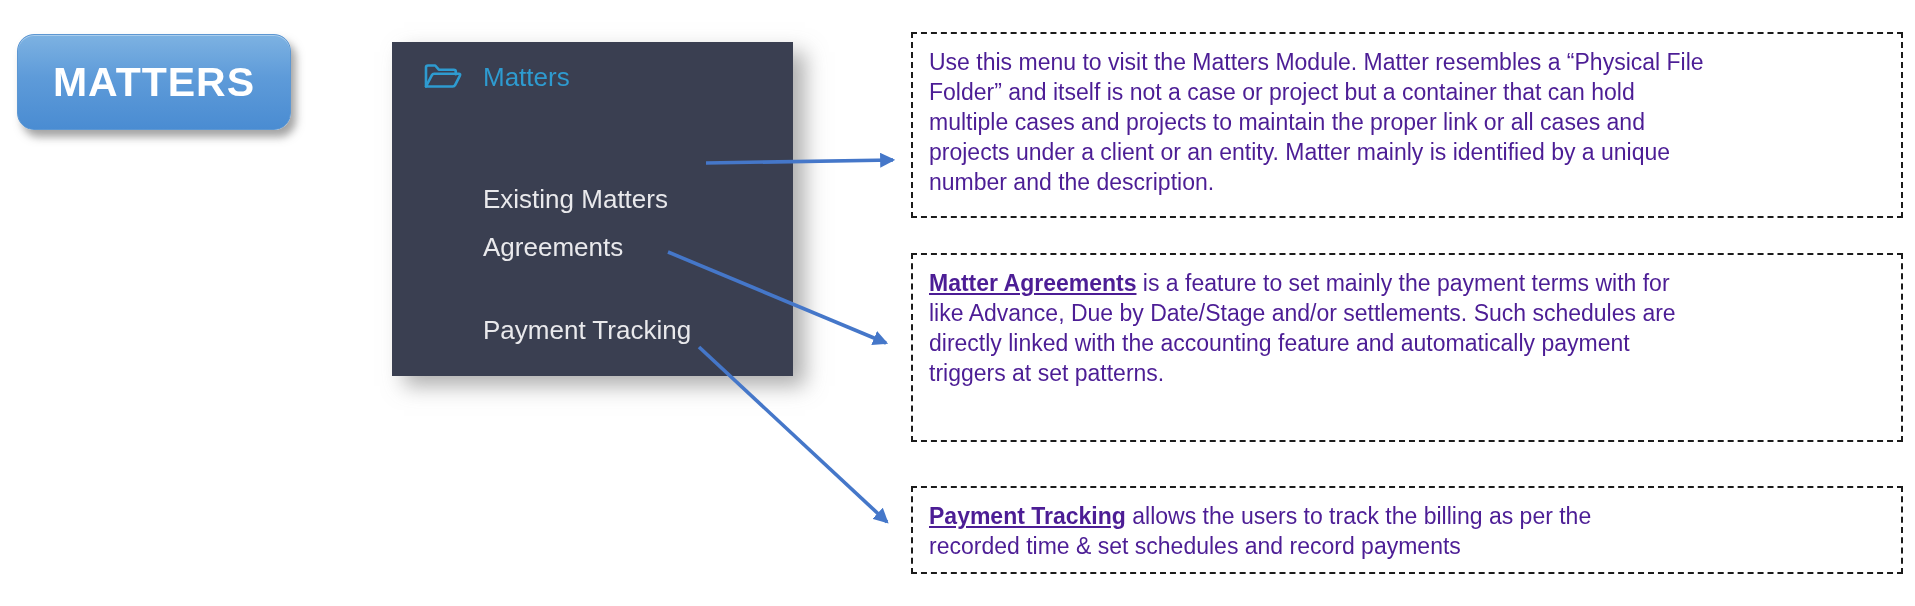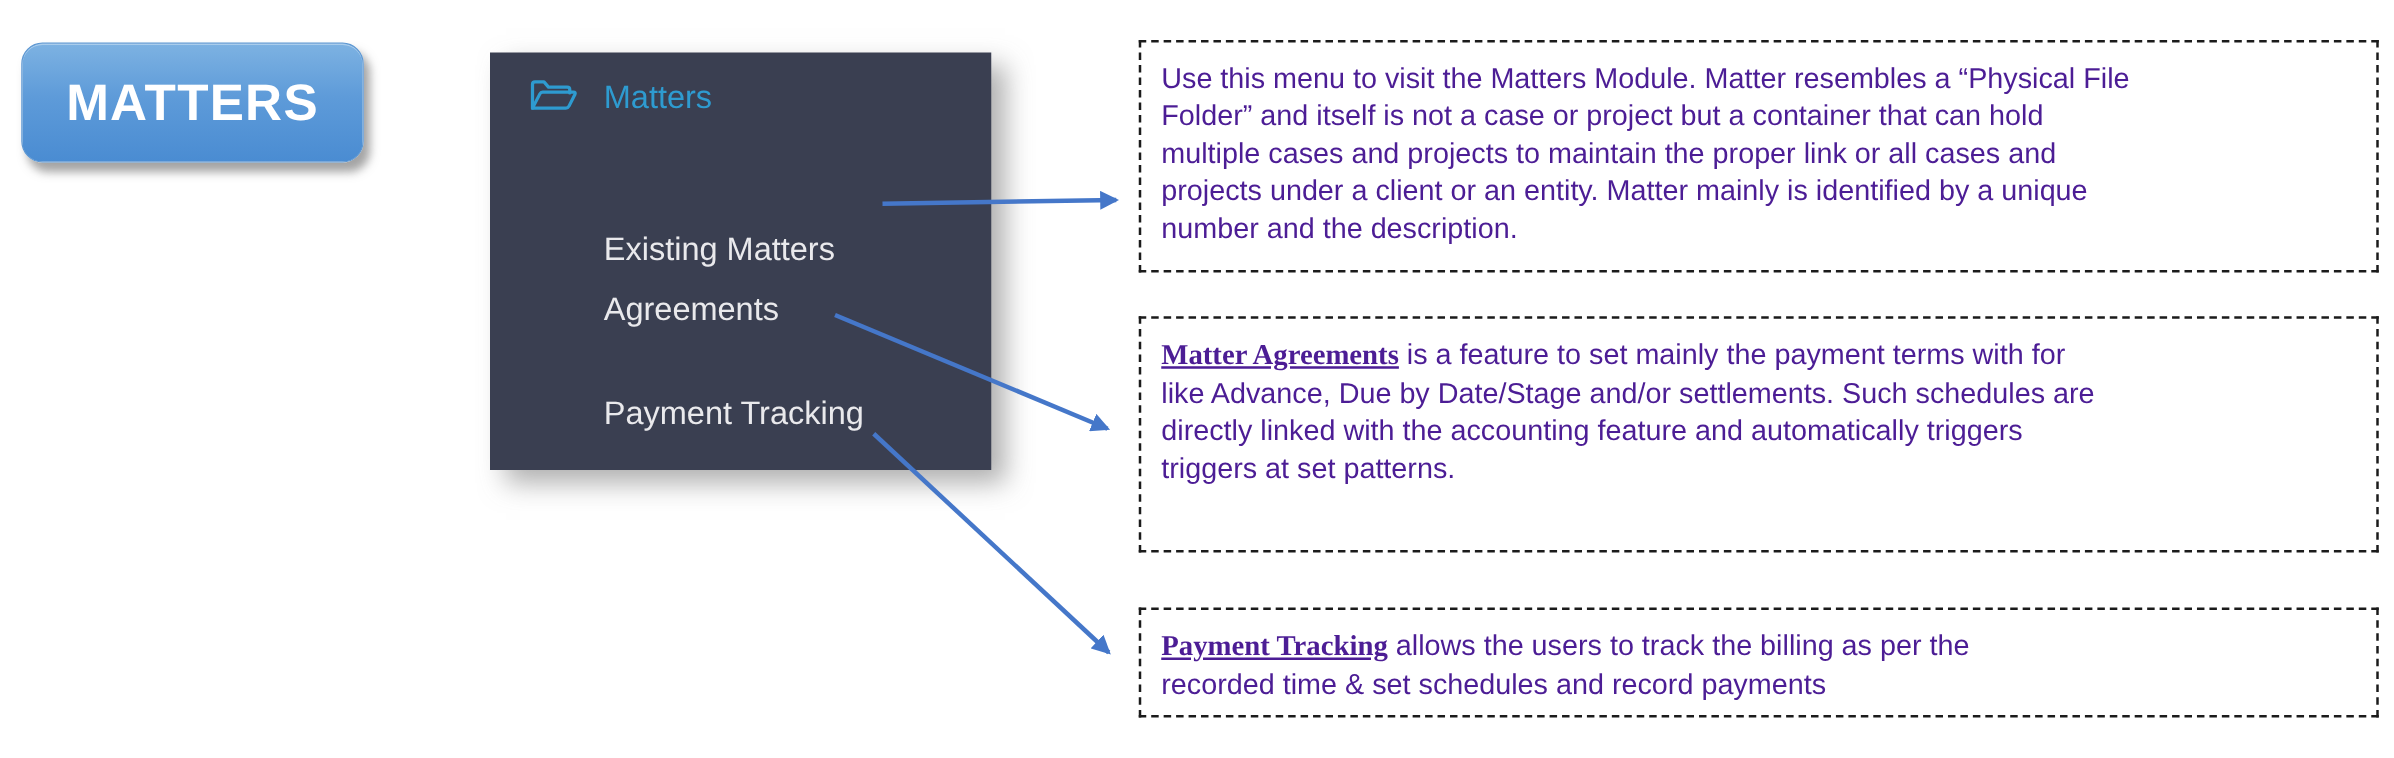--- a/index.html
+++ b/index.html
@@ -51,21 +51,21 @@
     border: 2px dashed #1b1b1b;
     background: #ffffff;
     padding: 13px 16px;
     font-size: 23px; line-height: 30px; color: #4c1d95;
     overflow: hidden;
   }
   .note-1 { top: 32px;  height: 186px; }
   .note-2 { top: 253px; height: 189px; }
   .note-3 { top: 486px; height: 88px; }
   .nline { white-space: nowrap; }
-  .lead { font-weight: bold; text-decoration: underline; font-family: Liberation Serif, serif; }
+  .lead { font-weight: bold; text-decoration: underline; }
 
   
   #arrows { position: absolute; left: 0; top: 0; pointer-events: none; }
 </style>
 </head>
 <body>
 
 <div id="stage">
 
   <div class="title-btn">MATTERS</div>
@@ -86,21 +86,21 @@
   <div class="note note-1">
       <div class="nline">Use this menu to visit the Matters Module. Matter resembles a “Physical File</div>
       <div class="nline">Folder” and itself is not a case or project but a container that can hold</div>
       <div class="nline">multiple cases and projects to maintain the proper link or all cases and</div>
       <div class="nline">projects under a client or an entity. Matter mainly is identified by a unique</div>
       <div class="nline">number and the description.</div>
     </div>
   <div class="note note-2">
       <div class="nline"><span class="lead">Matter Agreements</span> is a feature to set mainly the payment terms with for</div>
       <div class="nline">like Advance, Due by Date/Stage and/or settlements. Such schedules are</div>
-      <div class="nline">directly linked with the accounting feature and automatically triggers</div>
+      <div class="nline">directly linked with the accounting feature and automatically payment</div>
       <div class="nline">triggers at set patterns.</div>
     </div>
   <div class="note note-3">
       <div class="nline"><span class="lead">Payment Tracking</span> allows the users to track the billing as per the</div>
       <div class="nline">recorded time &amp; set schedules and record payments</div>
     </div>
 
   <svg id="arrows" width="1915" height="606">
     <defs>
       <marker id="ah" viewBox="0 0 10 10" refX="8.5" refY="5" markerWidth="4.2" markerHeight="4.2" orient="auto-start-reverse">

